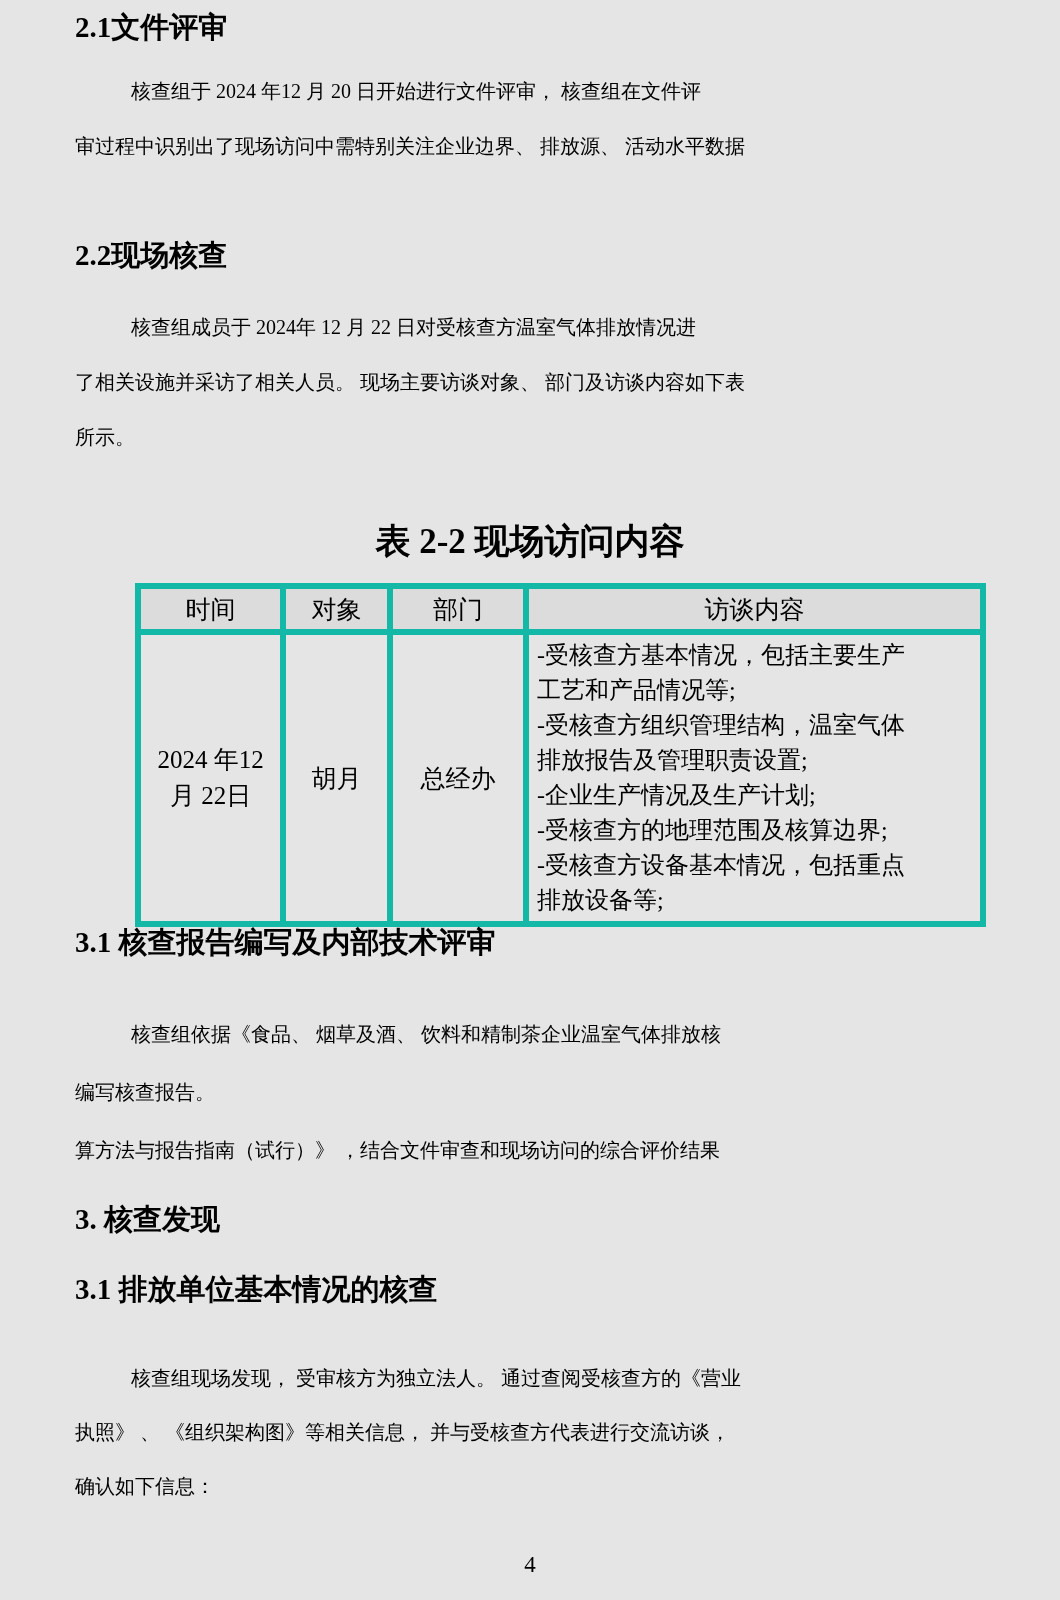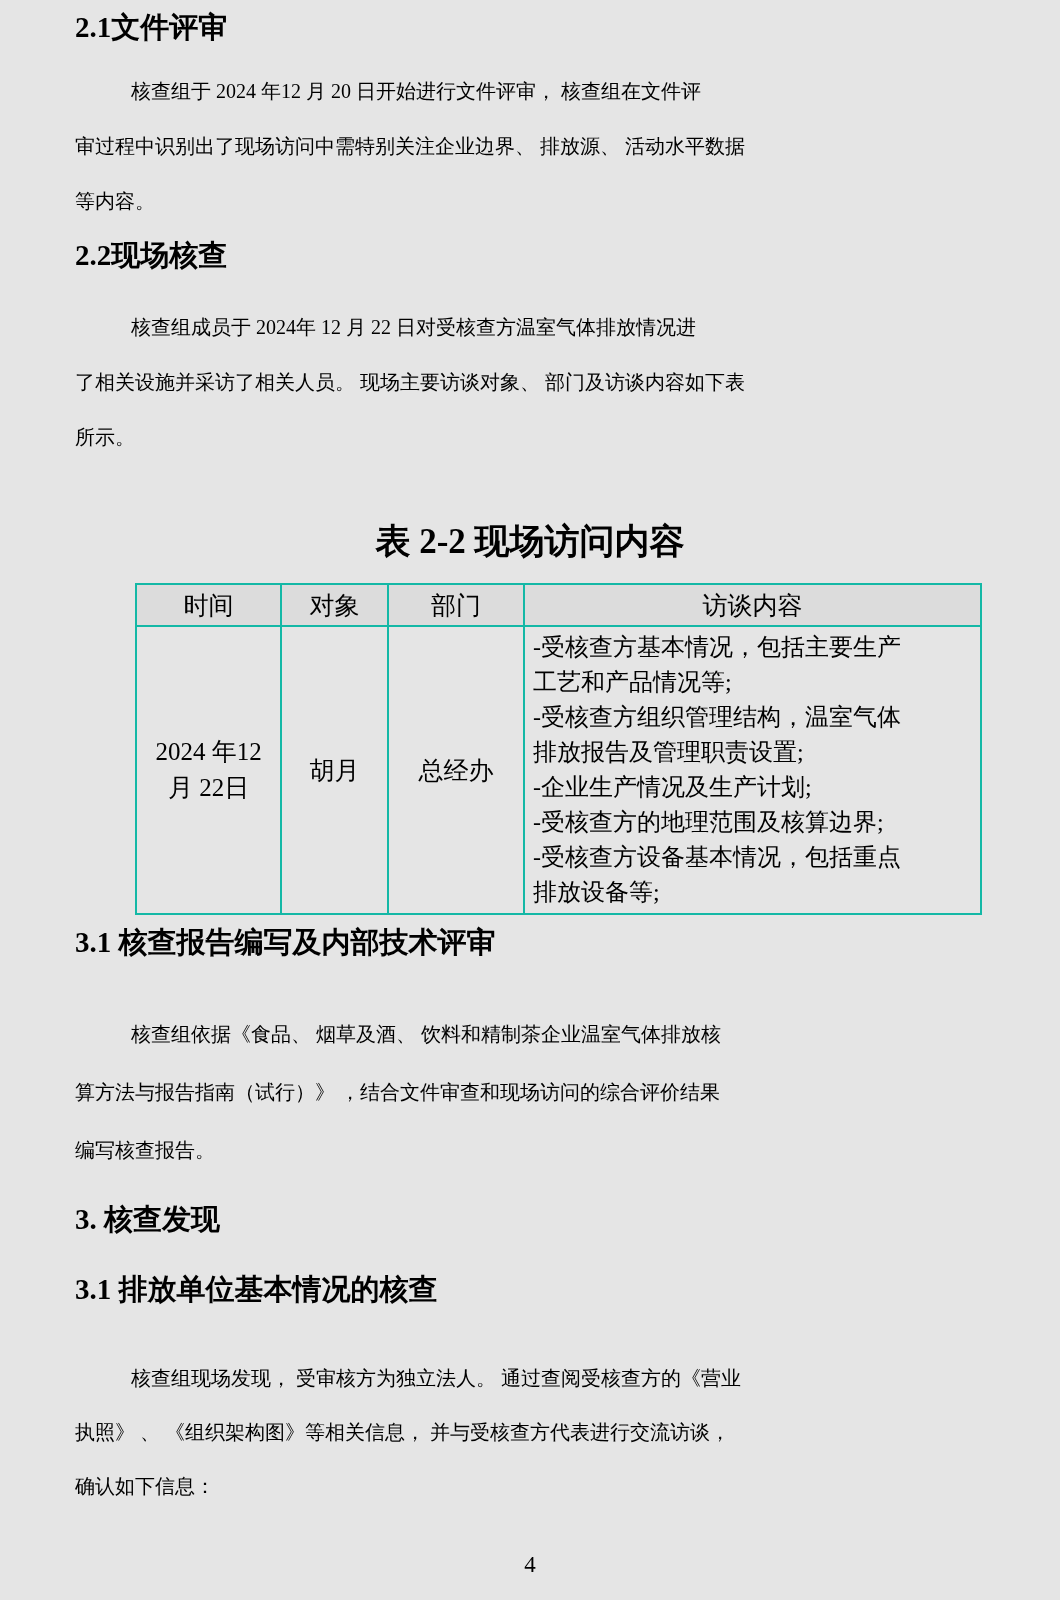--- a/index.html
+++ b/index.html
@@ -16,21 +16,21 @@
   .line{line-height:55px;white-space:pre;}
   .indent{padding-left:56px;}
   .caption{
     position:absolute;left:75px;width:910px;text-align:center;
     font-weight:bold;font-size:35px;line-height:35px;white-space:pre;
   }
   table.visit-table{
     position:absolute;left:135px;top:583px;width:845px;
     border-collapse:collapse;table-layout:fixed;font-size:24px;
   }
-  .visit-table th,.visit-table td{border:2px solid #14b8a6;padding:0;margin-left:32px;}
+  .visit-table th,.visit-table td{border:6px solid #14b8a6;padding:0;margin-left:32px;}
   .visit-table th{
     background:#dcdcdc;font-weight:normal;font-size:25px;height:40px;
     text-align:center;vertical-align:middle;
   }
   td.c-center{text-align:center;vertical-align:middle;font-size:25px;}
   td.c-center .cl{line-height:36px;white-space:pre;}
   td.c-content{vertical-align:top;padding:3px 22px 3px 8px;}
   .tline{line-height:35px;white-space:pre;}
   .pagenum{
     position:absolute;left:0;top:1552px;width:1060px;
@@ -40,21 +40,20 @@
 </head>
 <body>
 
 <div class="page">
 
   <h2 class="h" style="top:10px">2.1文件评审</h2>
 
   <div class="para" style="top:64px">
     <div class="line indent">核查组于 2024 年12 月 20 日开始进行文件评审， 核查组在文件评</div>
     <div class="line">审过程中识别出了现场访问中需特别关注企业边界、 排放源、 活动水平数据</div>
-    <div class="line">等内容。</div>
   </div>
 
   <h2 class="h" style="top:238px">2.2现场核查</h2>
 
   <div class="para" style="top:300px">
     <div class="line indent">核查组成员于 2024年 12 月 22 日对受核查方温室气体排放情况进</div>
     <div class="line">了相关设施并采访了相关人员。 现场主要访谈对象、 部门及访谈内容如下表</div>
     <div class="line">所示。</div>
   </div>
 
@@ -94,22 +93,22 @@
           <div class="tline">排放设备等;</div>
         </td>
       </tr>
     </tbody>
   </table>
 
   <h2 class="h" style="top:925px">3.1 核查报告编写及内部技术评审</h2>
 
   <div class="para" style="top:1005px">
     <div class="line indent" style="line-height:58px">核查组依据《食品、 烟草及酒、 饮料和精制茶企业温室气体排放核</div>
+    <div class="line" style="line-height:58px">编写核查报告。</div>
     <div class="line" style="line-height:58px">算方法与报告指南（试行）》 ，结合文件审查和现场访问的综合评价结果</div>
-    <div class="line" style="line-height:58px">编写核查报告。</div>
   </div>
 
   <h2 class="h" style="top:1202px">3. 核查发现</h2>
 
   <h2 class="h" style="top:1272px">3.1 排放单位基本情况的核查</h2>
 
   <div class="para" style="top:1351px">
     <div class="line indent" style="line-height:54px">核查组现场发现， 受审核方为独立法人。 通过查阅受核查方的《营业</div>
     <div class="line" style="line-height:54px">执照》 、 《组织架构图》等相关信息， 并与受核查方代表进行交流访谈，</div>
     <div class="line" style="line-height:54px">确认如下信息：</div>

